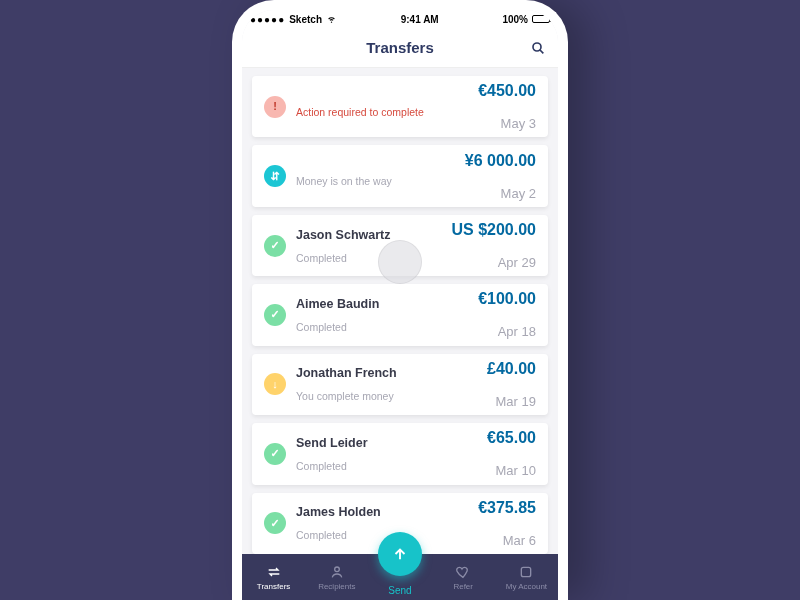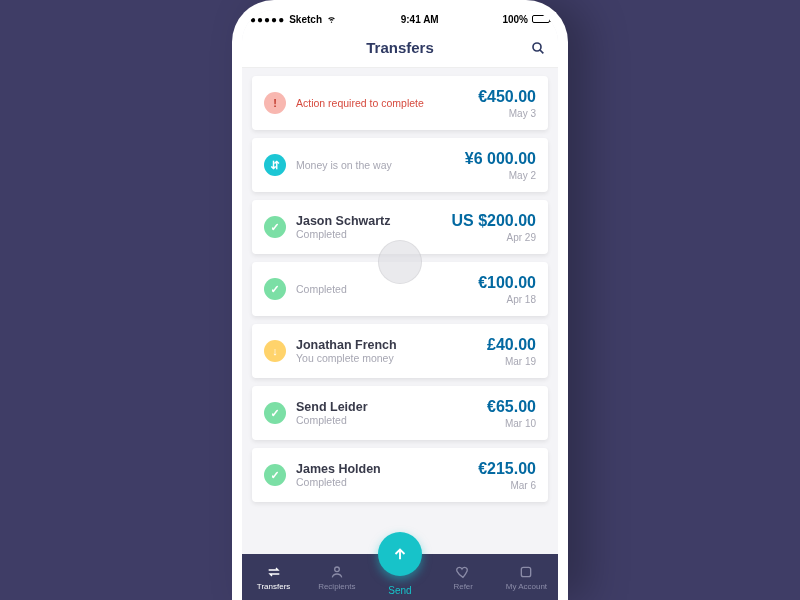--- a/index.html
+++ b/index.html
@@ -109,25 +109,25 @@
     justify-content: center;
     flex-shrink: 0;
   }
   .ic-alert   { background: #f8b7b0; color: #c0392b; }
   .ic-transit { background: #1cc6d4; color: #fff; }
   .ic-done    { background: #7bdfa5; color: #fff; }
   .ic-recv    { background: #ffd36b; color: #fff; }
   .ic-glyph   { font-size: 11px; font-weight: 700; line-height: 1; }
   .card-main { flex: 1; min-width: 0; }
   .name { font-size: 12.5px; font-weight: 600; color: #383a4a; }
-  .status { font-size: 10.5px; color: #a7a7b3; margin-top: 0; }
+  .status { font-size: 10.5px; color: #a7a7b3; margin-top: 10px; }
   .status.alert { color: #d64a3e; }
   .card-right { text-align: right; }
   .amount { font-size: 16px; font-weight: 600; color: #0369a1; white-space: nowrap; }
-  .date { font-size: 10px; color: #a7a7b3; margin-top: 2px; }
+  .date { font-size: 13px; color: #a7a7b3; margin-top: 16px; }
   
   .touch {
     position: absolute;
     width: 44px; height: 44px;
     border-radius: 50%;
     background: rgba(220,220,225,0.6);
     border: 1px solid rgba(0,0,0,0.06);
     left: 50%; top: 230px;
     transform: translateX(-50%);
     pointer-events: none;
@@ -245,20 +245,21 @@
           <div class="card-right">
             <div class="amount">US $200.00</div>
             <div class="date">Apr 29</div>
           </div>
         </div>
         <div class="card">
           <div class="icon-circle ic-done">
             <span class="ic-glyph">✓</span>
           </div>
           <div class="card-main">
+            <div class="name">Aimee Baudin</div>
             <div class="status ">Completed</div>
           </div>
           <div class="card-right">
             <div class="amount">€100.00</div>
             <div class="date">Apr 18</div>
           </div>
         </div>
         <div class="card">
           <div class="icon-circle ic-recv">
             <span class="ic-glyph">↓</span>
@@ -287,21 +288,21 @@
         </div>
         <div class="card">
           <div class="icon-circle ic-done">
             <span class="ic-glyph">✓</span>
           </div>
           <div class="card-main">
             <div class="name">James Holden</div>
             <div class="status ">Completed</div>
           </div>
           <div class="card-right">
-            <div class="amount">€215.00</div>
+            <div class="amount">€375.85</div>
             <div class="date">Mar 6</div>
           </div>
         </div>
       </div>
 
     <div class="touch"></div>
 
     <div class="tabbar">
       <div class="tab active">
         <svg viewBox="0 0 24 24" fill="none" stroke="currentColor" stroke-width="2">

